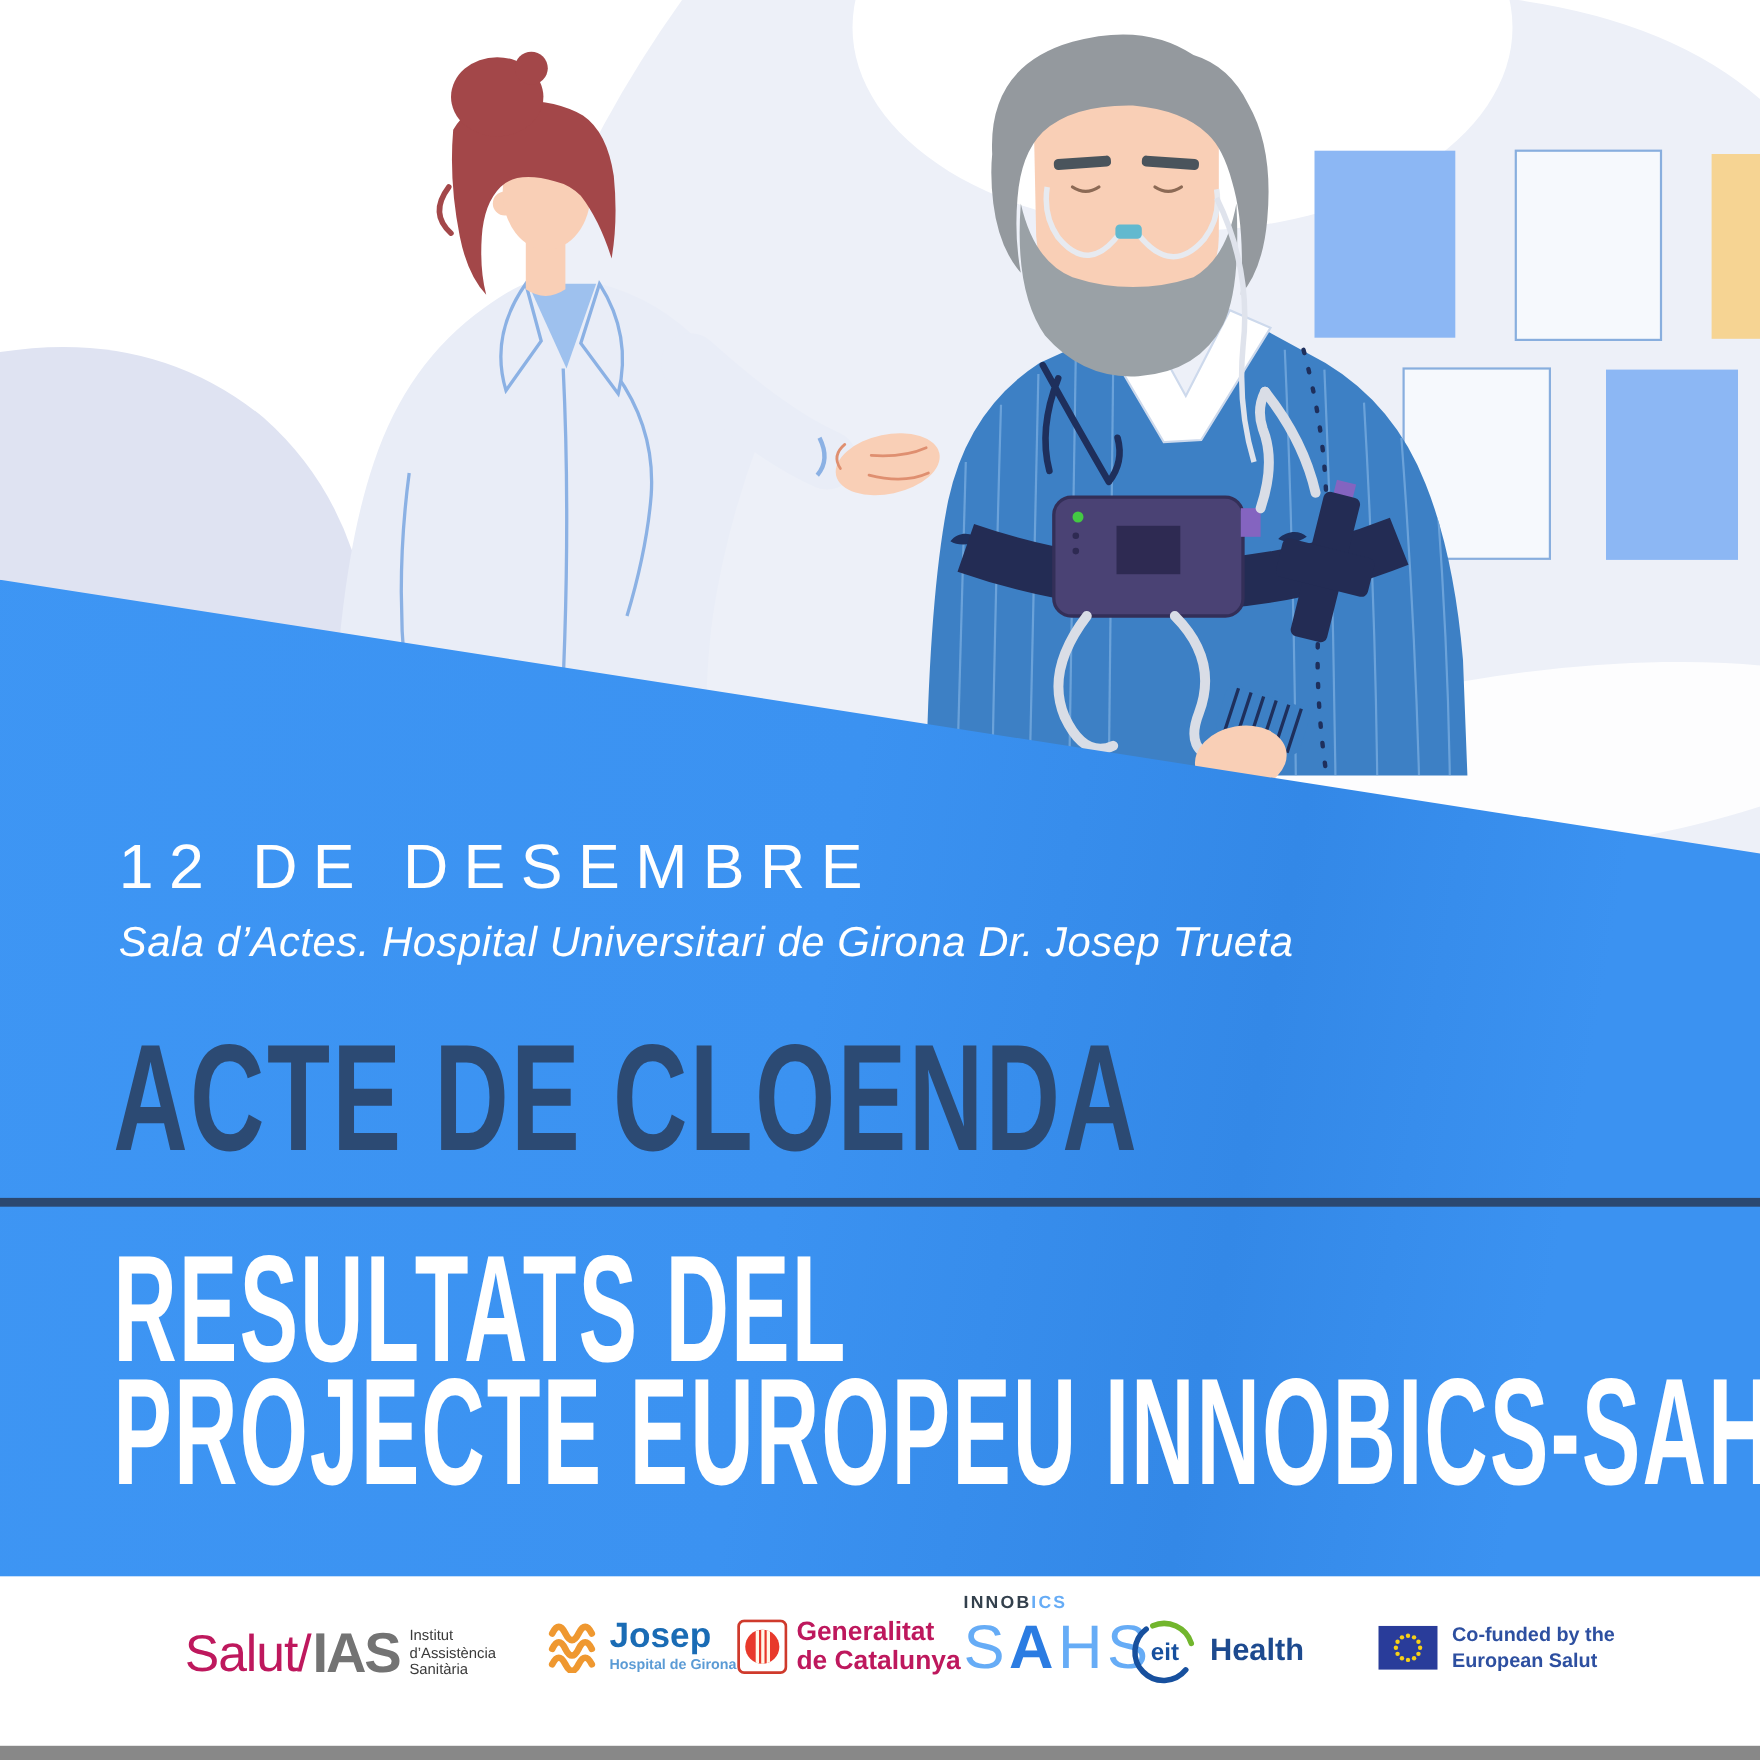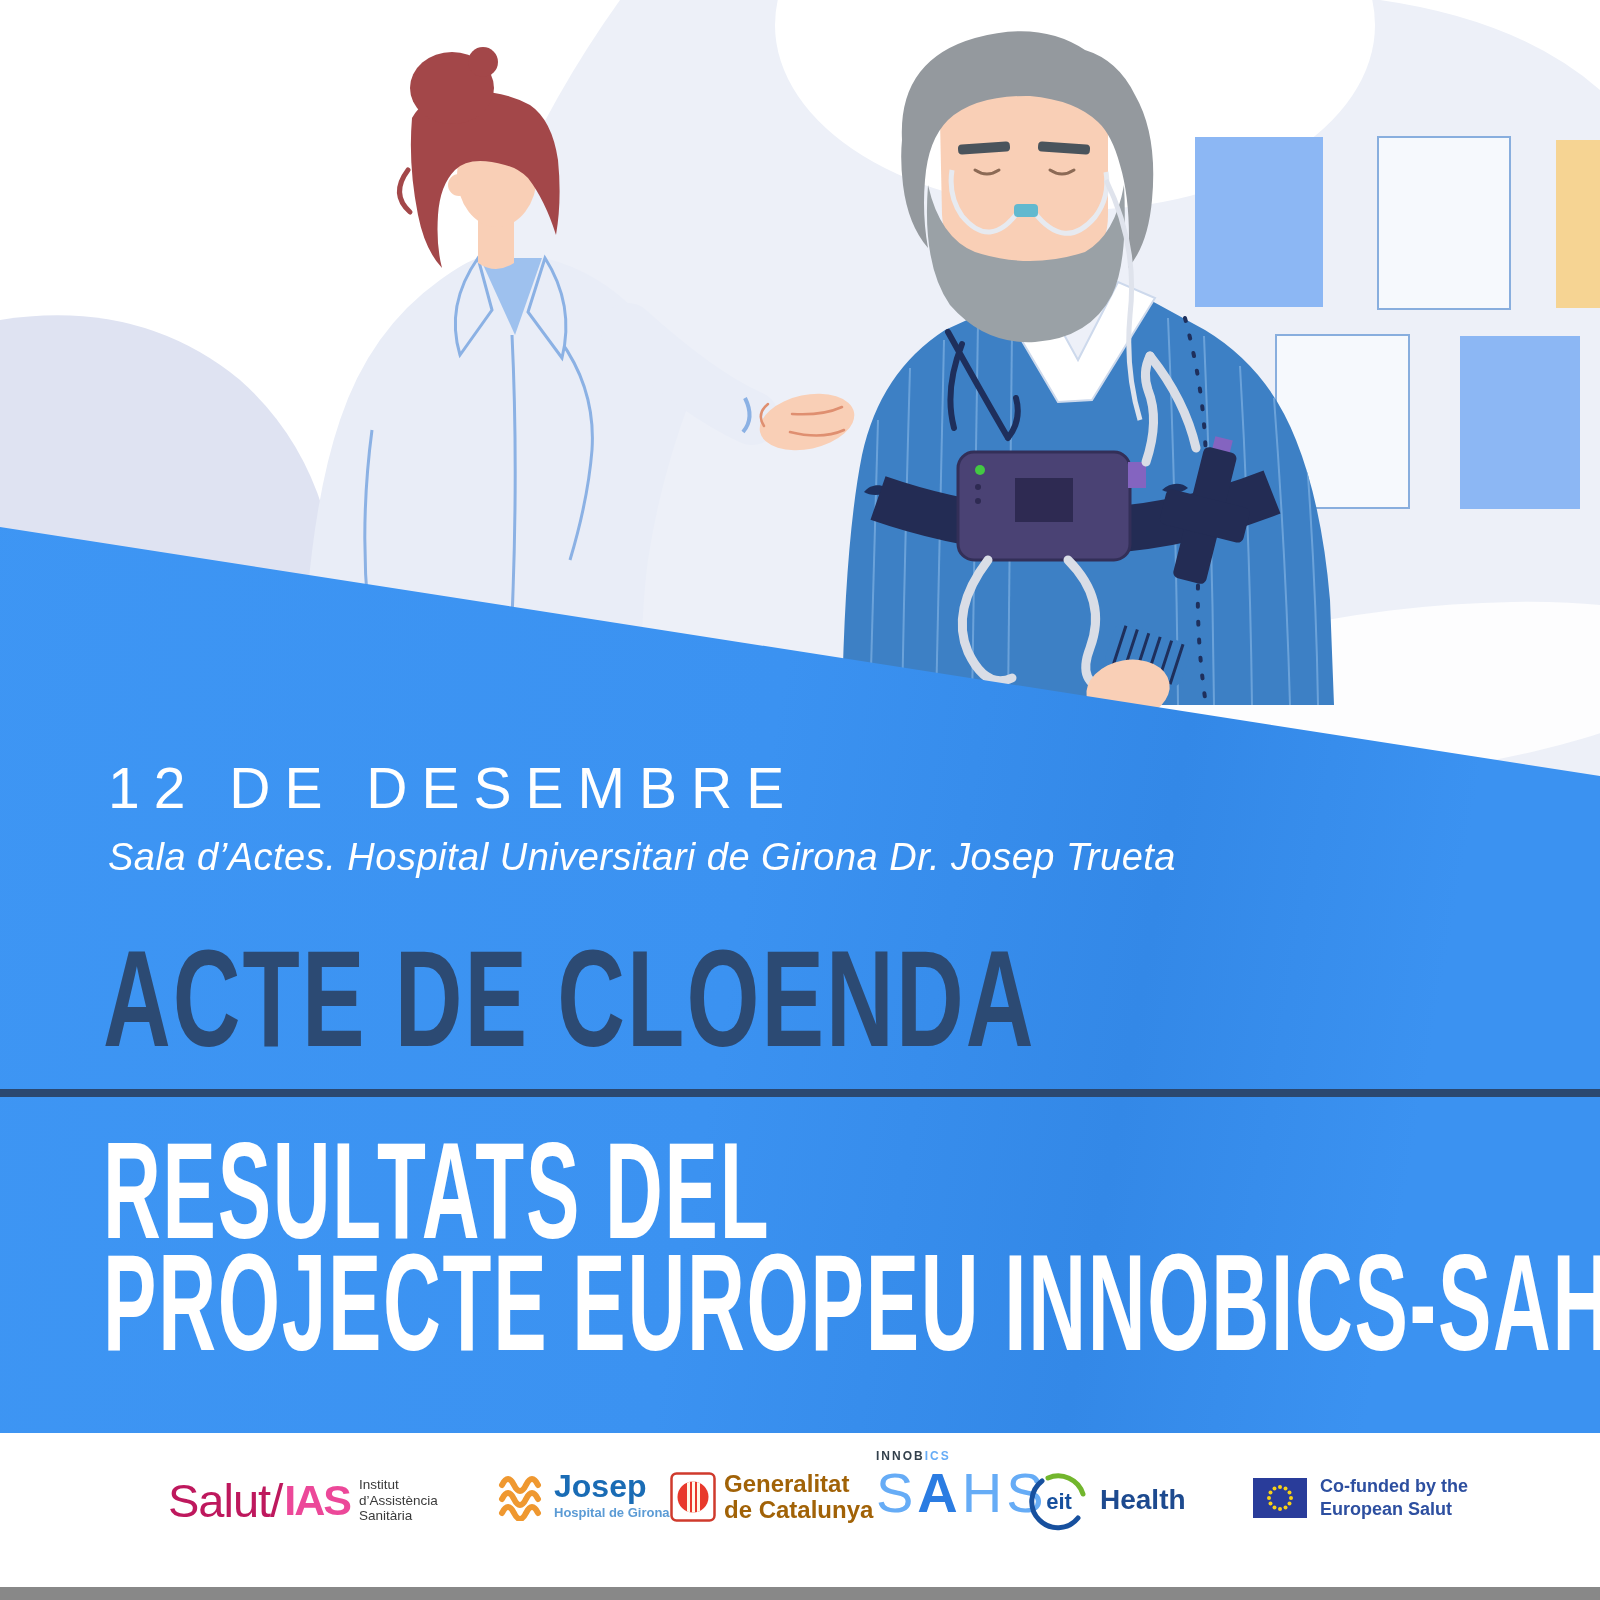--- a/index.html
+++ b/index.html
@@ -33,33 +33,33 @@
     letter-spacing:3px;white-space:nowrap;transform:scaleX(.58);
     transform-origin:0 0;line-height:1.05;
   }
   .res-line.l1{top:1118px;}
   .res-line.l2{top:1230px;}
   .footer{position:absolute;left:0;top:1433px;width:1600px;height:167px;background:#fff;z-index:4;}
   .logo{position:absolute;display:flex;align-items:center;}
   
   .logo-salut{left:168px;top:40px;}
   .salut-brand{font-size:47px;color:#be185d;letter-spacing:-1px;}
-  .salut-acronym{font-size:43px;font-weight:700;color:#ec4899;letter-spacing:-2px;margin-left:2px;text-align:right;}
+  .salut-acronym{font-size:51px;font-weight:700;color:#737373;letter-spacing:-2px;margin-left:2px;text-align:right;}
   .salut-lines{font-size:13.5px;color:#3a3a3a;line-height:1.18;margin-left:9px;}
   
   .logo-trueta{left:496px;top:36px;}
   .trueta-text{margin-left:6px;}
   .trueta-name{font-size:32px;font-weight:800;color:#1a6cb5;line-height:1;}
   .trueta-sub{font-size:13px;font-weight:600;color:#5b9bd5;margin-top:3px;}
   
   .logo-gencat{left:670px;top:38px;}
-  .gencat-text{font-size:24px;font-weight:700;color:#a16207;line-height:1.1;margin-left:8px;}
+  .gencat-text{font-size:24px;font-weight:700;color:#be185d;line-height:1.1;margin-left:8px;}
   
   .logo-innobics{left:876px;top:16px;display:block;}
-  .innobics-top{font-size:12px;font-weight:700;letter-spacing:2px;}
+  .innobics-top{font-size:16px;font-weight:700;letter-spacing:2px;}
   .innobics-top .dark{color:#33404c;} .innobics-top .light{color:#66acf6;}
   .innobics-main{font-size:56px;letter-spacing:4px;margin-top:2px;line-height:1;text-align:right;}
   .innobics-main .thin{color:#66acf6;font-weight:400;}
   .innobics-main .bold{color:#2b7ce2;font-weight:800;}
   
   .logo-eit{left:1028px;top:36px;}
   .eit-name{font-size:28px;font-weight:600;color:#1d4a8f;margin-left:10px;}
   
   .logo-eu{left:1253px;top:42px;}
   .eu-text{font-size:18px;font-weight:600;color:#2d4fa0;line-height:1.25;margin-left:13px;}

